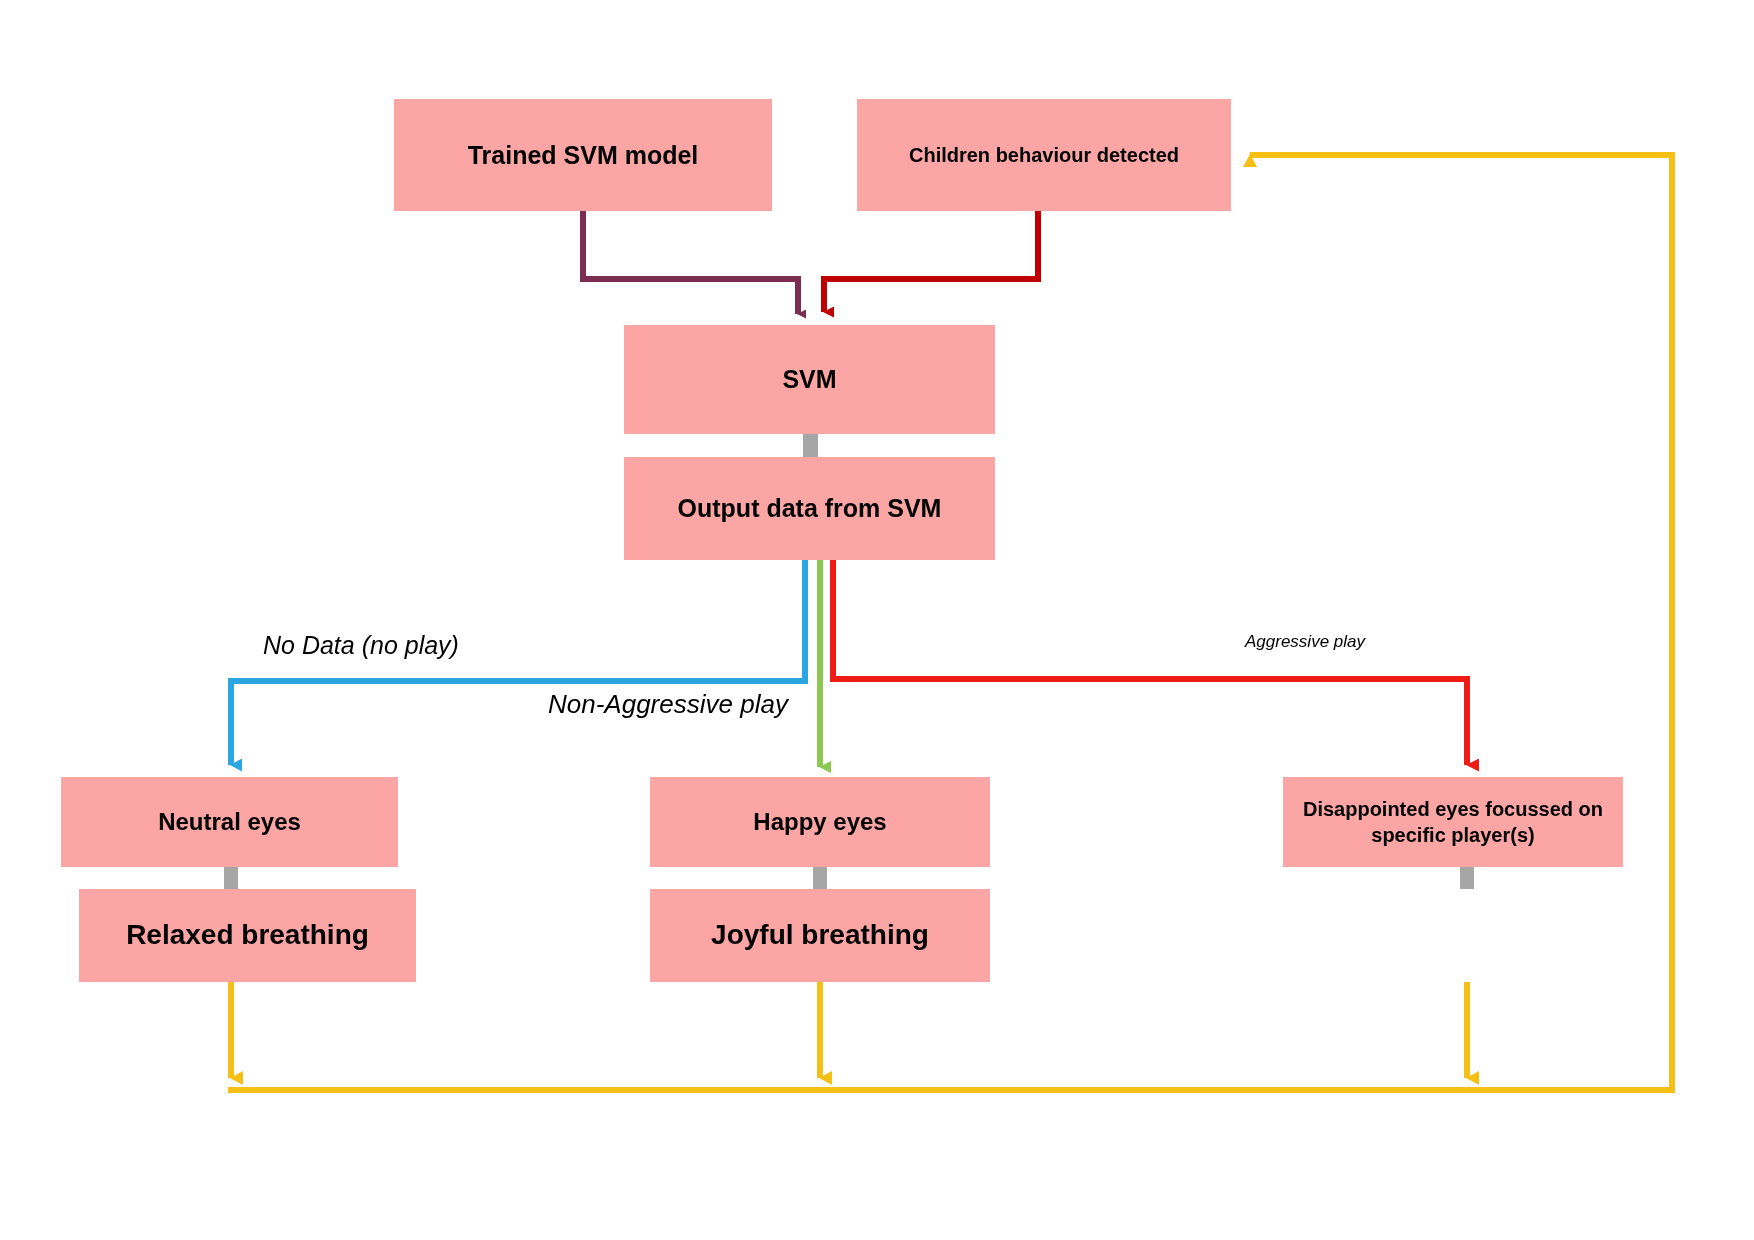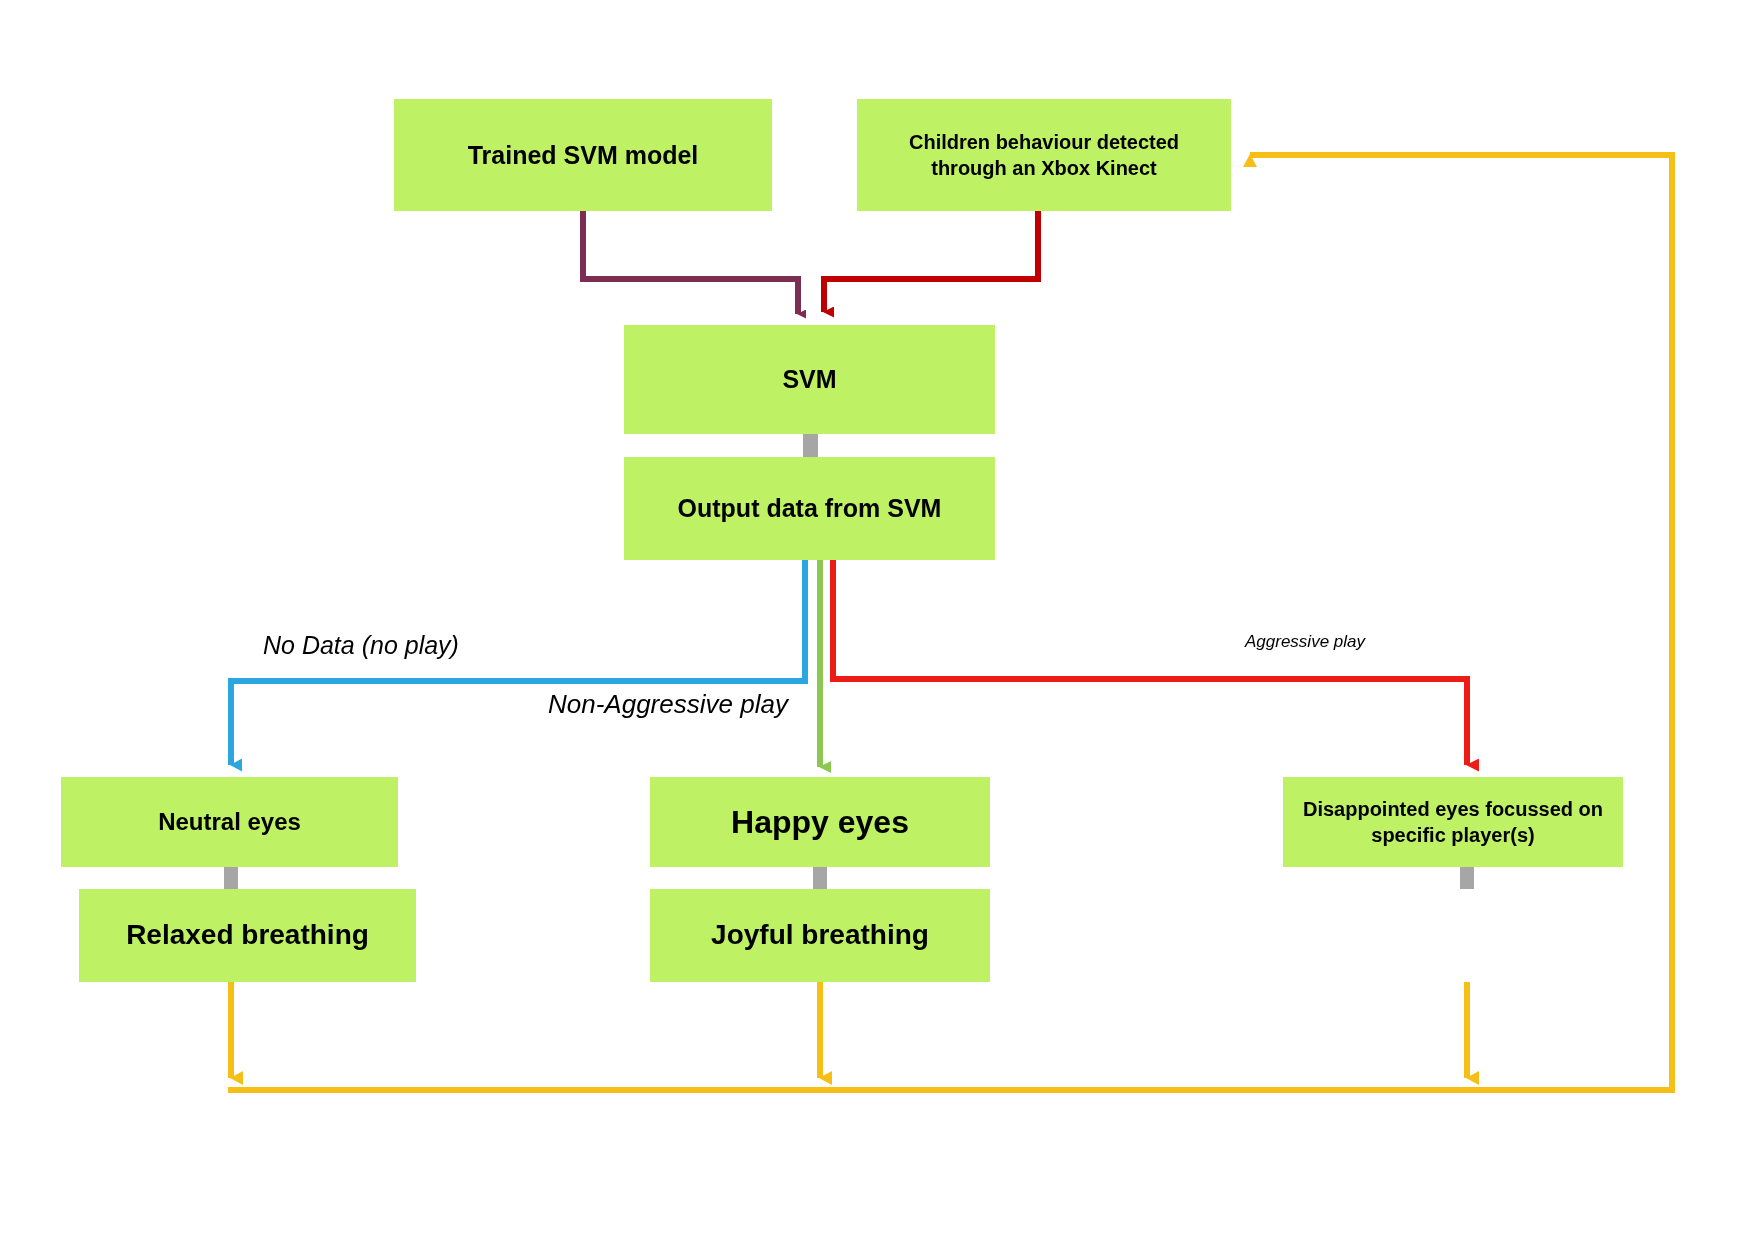--- a/index.html
+++ b/index.html
@@ -20,21 +20,21 @@
   #wires {
     position: absolute;
     left: 0;
     top: 0;
     width: 1754px;
     height: 1240px;
     pointer-events: none;
   }
   .node {
     position: absolute;
-    background: #bef264;
+    background: #fca5a5;
     display: flex;
     align-items: center;
     justify-content: center;
     text-align: center;
     box-sizing: border-box;
     color: #000000;
     font-weight: bold;
     line-height: 1.32;
     padding: 2px 10px;
   }
@@ -118,21 +118,20 @@
     </g>
   </svg>
 
   <div class="node" style="left:394px; top:99px; width:378px; height:112px; font-size:25px;">
     <span>Trained SVM model</span>
   </div>
 
   <div class="node" style="left:857px; top:99px; width:374px; height:112px; font-size:20px;">
     <span>
       <span>Children behaviour detected</span>
-      <span>through an Xbox Kinect</span>
     </span>
   </div>
 
   <div class="node" style="left:624px; top:325px; width:371px; height:109px; font-size:25px;">
     <span>SVM</span>
   </div>
 
   <div class="connector-stub" style="left:803px; top:434px; width:15px; height:23px;"></div>
 
   <div class="node" style="left:624px; top:457px; width:371px; height:103px; font-size:25px;">
@@ -142,21 +141,21 @@
   <div class="node" style="left:61px; top:777px; width:337px; height:90px; font-size:24px;">
     <span>Neutral eyes</span>
   </div>
 
   <div class="connector-stub" style="left:224px; top:867px; width:14px; height:22px;"></div>
 
   <div class="node" style="left:79px; top:889px; width:337px; height:93px; font-size:28px;text-align:center;">
     <span>Relaxed breathing</span>
   </div>
 
-  <div class="node" style="left:650px; top:777px; width:340px; height:90px; font-size:32px;">
+  <div class="node" style="left:650px; top:777px; width:340px; height:90px; font-size:24px;">
     <span>Happy eyes</span>
   </div>
 
   <div class="connector-stub" style="left:813px; top:867px; width:14px; height:22px;"></div>
 
   <div class="node" style="left:650px; top:889px; width:340px; height:93px; font-size:28px;">
     <span>Joyful breathing</span>
   </div>
 
   <div class="node" style="left:1283px; top:777px; width:340px; height:90px; font-size:20px;">

